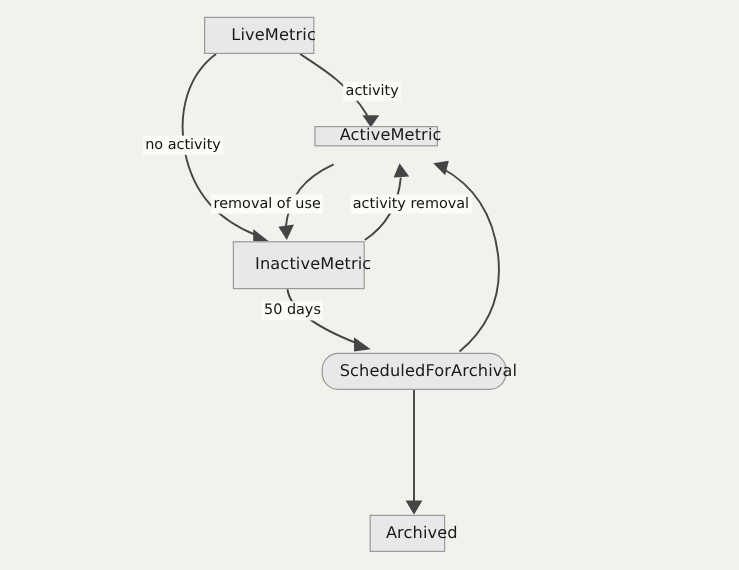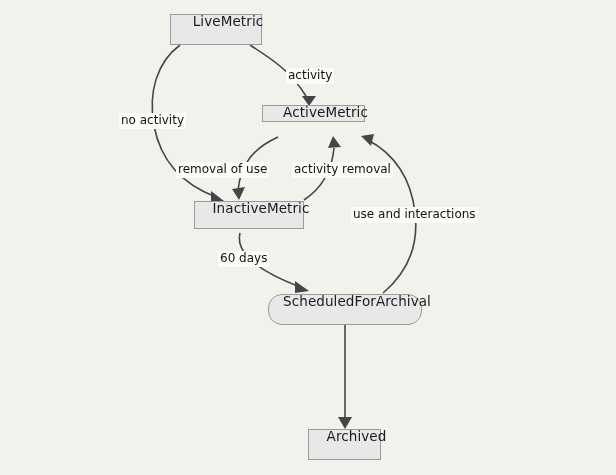--- a/index.html
+++ b/index.html
@@ -34,20 +34,21 @@
   .arrow-head {
     fill: #454545;
     stroke: none;
   }
   .state-node {
     position: absolute;
     box-sizing: border-box;
     background: #e8e8e8;
     border: 1px solid #9a9a9a;
     display: flex;
+    align-items: center;
     justify-content: center;
     color: #1a1a1a;
     font-size: 13.5px;
     line-height: 1;
     white-space: nowrap;
     letter-spacing: 0.1px;
     padding-left: 24px;
   }
   .edge-label {
     position: absolute;
@@ -105,38 +106,37 @@
   </svg>
 
   <div class="state-node" style="left:170px; top:14px; width:92px; height:31px;">
     <span>LiveMetric</span>
   </div>
 
   <div class="state-node" style="left:262px; top:105px; width:103px; height:17px;">
     <span>ActiveMetric</span>
   </div>
 
-  <div class="state-node" style="left:194px; top:201px; width:110px; height:28px;">
+  <div class="state-node" style="left:194px; top:201px; width:110px; height:40px;">
     <span>InactiveMetric</span>
   </div>
 
   <div class="state-node" style="left:268px; top:294px; width:154px; height:31px;border-radius:14px;">
     <span>ScheduledForArchival</span>
   </div>
 
-  <div class="state-node" style="left:308px; top:429px; width:73px; height:31px;">
+  <div class="state-node" style="left:308px; top:429px; width:63px; height:31px;">
     <span>Archived</span>
   </div>
 
   <div class="edge-label" style="left:286px; top:68px;">activity</div>
 
   <div class="edge-label" style="left:119px; top:113px;">no activity</div>
 
   <div class="edge-label" style="left:176px; top:162px;">removal of use</div>
 
   <div class="edge-label" style="left:292px; top:162px;">activity removal</div>
 
-  <div class="edge-label" style="left:218px; top:251px;">60 days</div>
+  <div class="edge-label" style="left:218px; top:251px;">50 days</div>
 
-  <div class="edge-label" style="left:351px; top:207px;">use and interactions</div>
 
 
 </div>
 
 </body></html>

